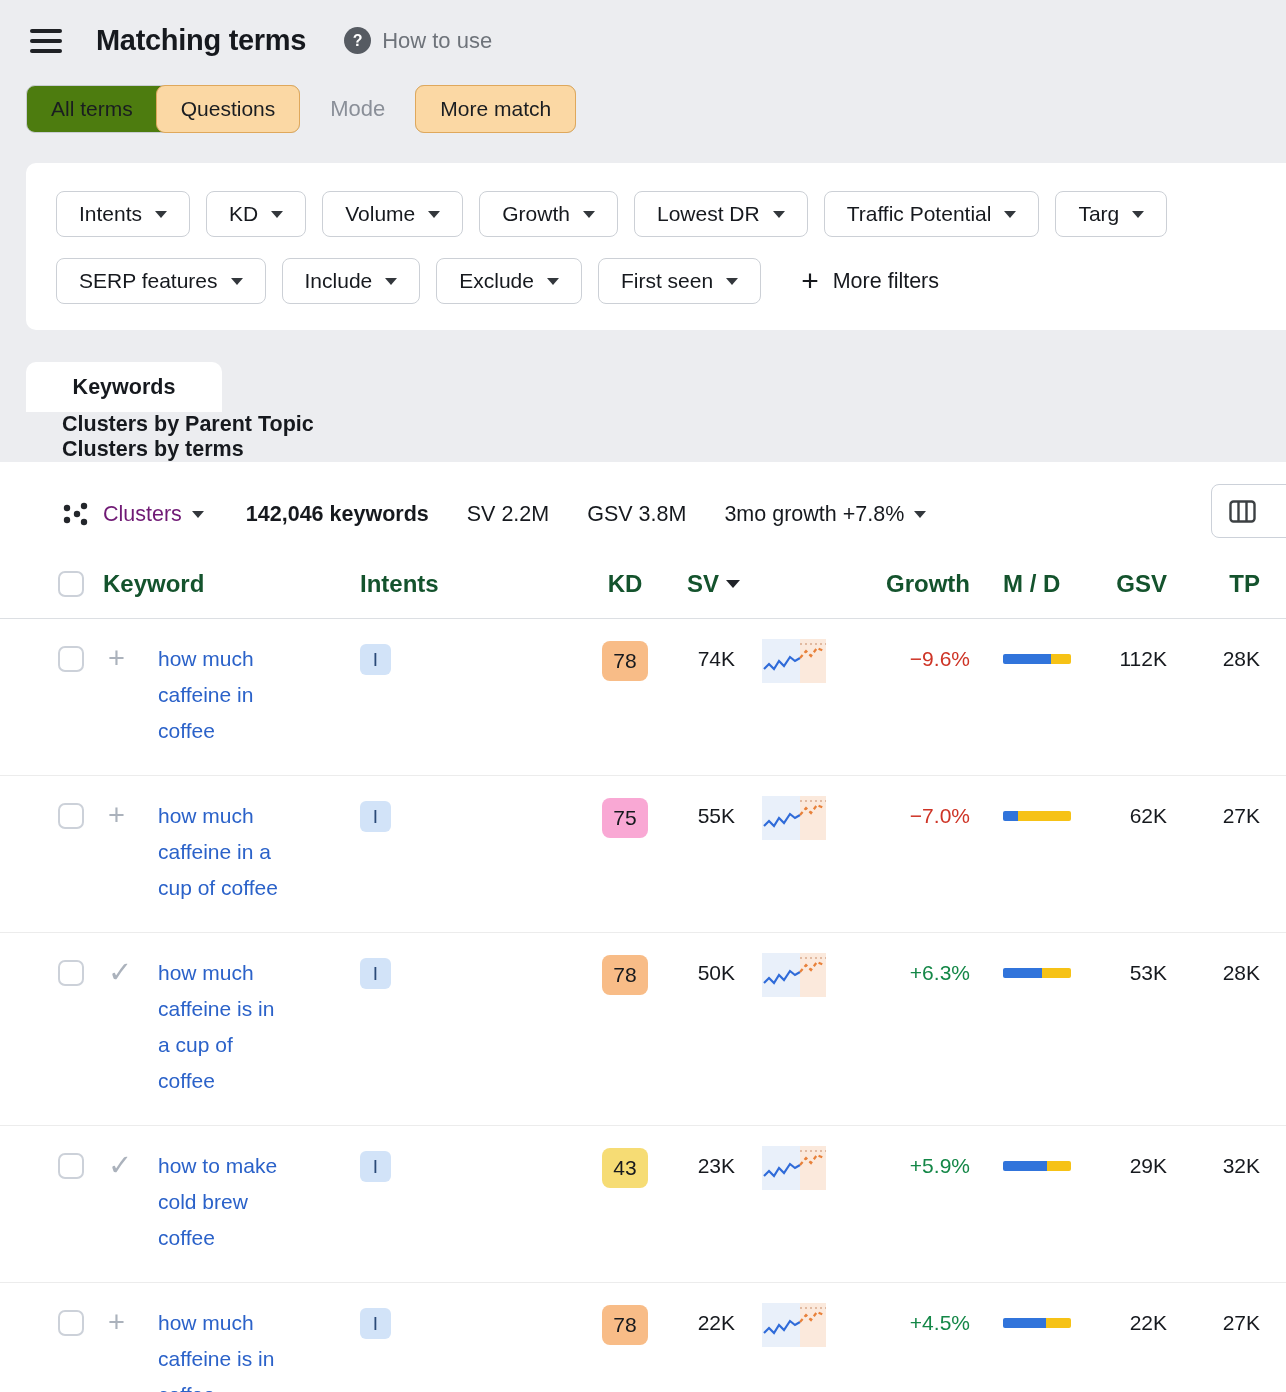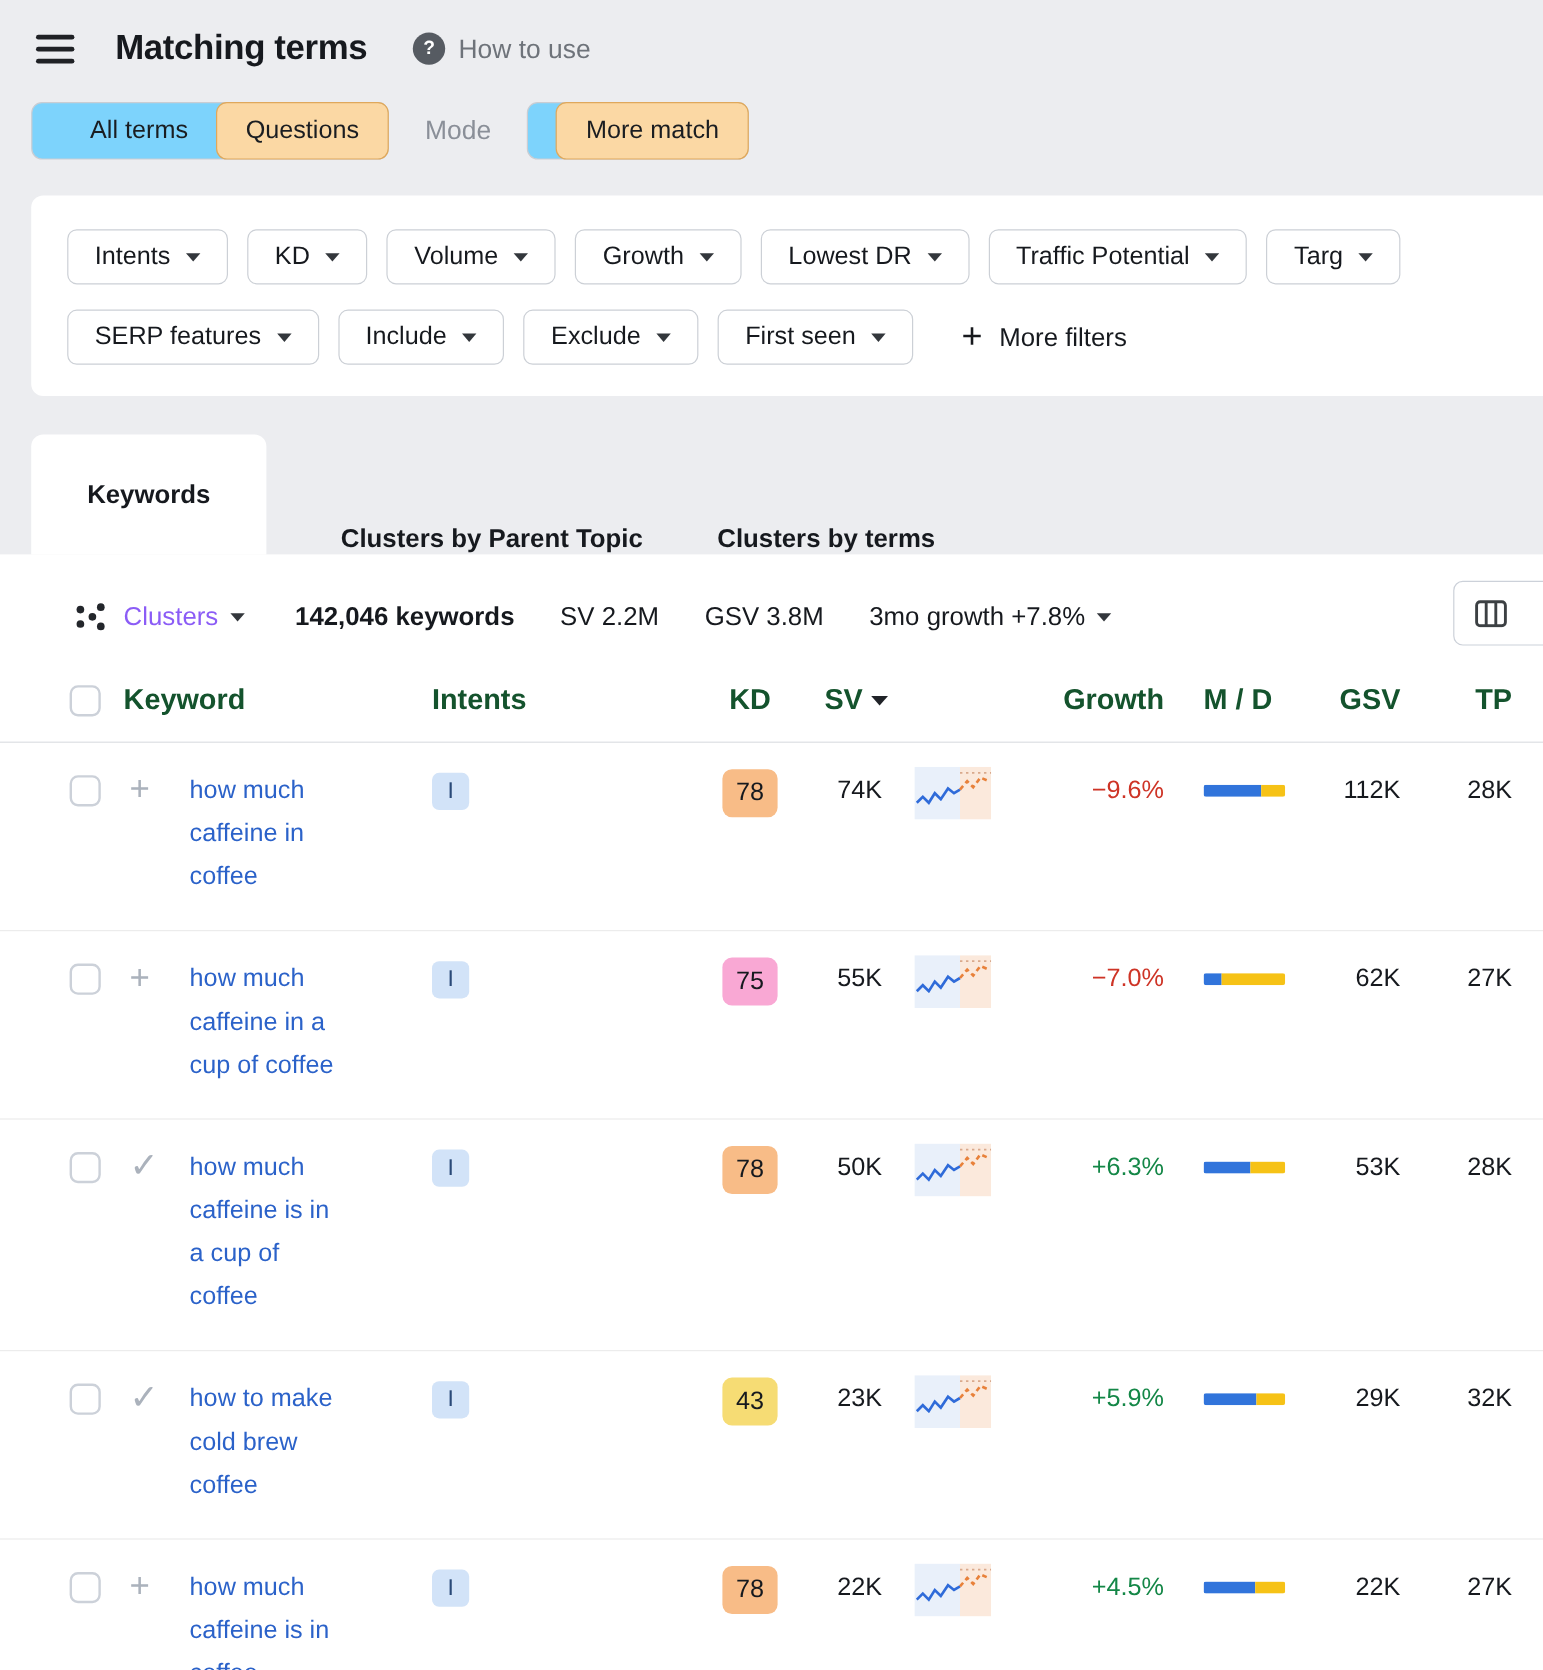--- a/index.html
+++ b/index.html
@@ -12,48 +12,48 @@
   .hdr { display:flex; align-items:center; padding:24px 26px 0 30px; }
   .burger { width:32px; display:flex; flex-direction:column; gap:6px; cursor:pointer; margin-right:34px; }
   .burger span { display:block; height:4px; background:#1f2125; border-radius:2px; }
   .title { font-size:29px; font-weight:700; letter-spacing:-0.3px; }
   .help { display:flex; align-items:center; margin-left:38px; gap:11px; }
   .help-circle { width:27px; height:27px; border-radius:50%; background:#565b62; color:#fff;
     display:flex; align-items:center; justify-content:center; font-size:16px; font-weight:700; }
   .help-label { font-size:22px; color:#6e737a; }
   
   .modebar { display:flex; align-items:center; margin:28px 26px 0 26px; gap:30px; }
-  .seg { display:flex; background:#7dd3fc; border:1px solid #c9cdd3; border-radius:9px;padding-left:24px; }
+  .seg { display:flex; background:#4d7c0f; border:1px solid #c9cdd3; border-radius:9px; }
   .seg-item { padding:11px 24px; font-size:21px; color:#1a1d21; cursor:pointer; white-space:nowrap; }
   .seg-item.active { background:#fbd8a4; border:1px solid #dfa85c; border-radius:9px; margin:-1px; }
   .mode-label { font-size:22px; color:#8a8f98; }
   
   .filters { background:#fff; border-radius:10px; margin:30px 0 0 26px; margin-right:-40px;
     padding:28px 30px 26px 30px; }
   .f-row { display:flex; gap:16px; align-items:center; flex-wrap:nowrap; }
   .f-row + .f-row { margin-top:21px; }
   .fbtn { display:inline-flex; align-items:center; gap:13px; background:#fff; border:1px solid #ccd0d6;
     border-radius:8px; padding:10px 22px; font-size:21px; color:#16191e; cursor:pointer; white-space:nowrap; }
   .caret { width:0; height:0; border-left:6px solid transparent; border-right:6px solid transparent;
     border-top:7px solid #33373c; display:inline-block; }
   .more-filters { display:inline-flex; align-items:center; gap:14px; margin-left:24px; cursor:pointer; }
   .plus-glyph { font-size:30px; font-weight:400; color:#17191d; line-height:20px; }
   .more-label { font-size:21.5px; color:#16191e; }
   
-  .viewtabs { display:flex; align-items:flex-end; margin-top:32px; height:100px; }
+  .viewtabs { display:flex; align-items:flex-start; margin-top:32px; height:100px;flex-direction:column; }
   .tab-active { width:196px; height:100px; background:#fff; border-radius:10px 10px 0 0;
     display:flex; align-items:center; justify-content:center; font-size:21.5px; font-weight:700;
     margin-left:26px; cursor:pointer; }
   .tab-plain { font-size:21.5px; font-weight:700; margin-left:62px; cursor:pointer; color:#16191e; white-space:nowrap; }
   .tab-plain:first-of-type { margin-left:35px; }
   
   .content { background:#fff; min-height:830px; }
   .toolbar { display:flex; align-items:center; padding:28px 0 0 60px; position:relative; height:76px; }
   .cluster-ic { margin-right:13px; }
-  .tb-label { font-size:21.5px; color:#8b5cf6; cursor:pointer; display:inline-flex; align-items:center; gap:10px; }
+  .tb-label { font-size:21.5px; color:#701a75; cursor:pointer; display:inline-flex; align-items:center; gap:10px; }
   .tb-count { font-size:21.5px; font-weight:700; margin-left:42px; }
   .tb-stat { font-size:21.5px; margin-left:38px; }
   .tb-growth { font-size:21.5px; margin-left:38px; display:inline-flex; align-items:center; gap:10px; cursor:pointer; }
   .cols-btn { position:absolute; left:1211px; top:22px; width:96px; height:54px; border:1px solid #ccd1d9;
     border-radius:8px; background:#fff; display:flex; align-items:center; padding-left:17px; cursor:pointer; }
   
   .table { margin-top:16px; }
   .trow { display:grid;
     grid-template-columns:42px 58px 202px 230px 70px 80px 100px 135px 115px 80px 95px;
     padding-left:58px; align-items:start; }

